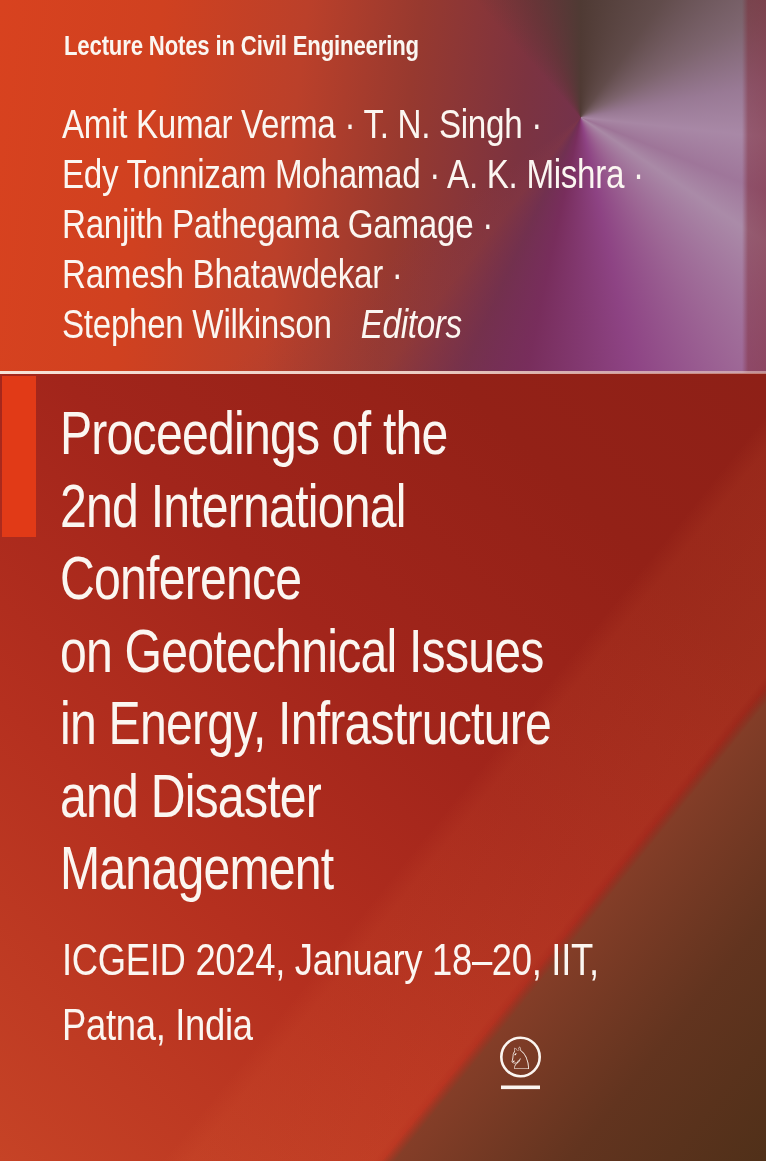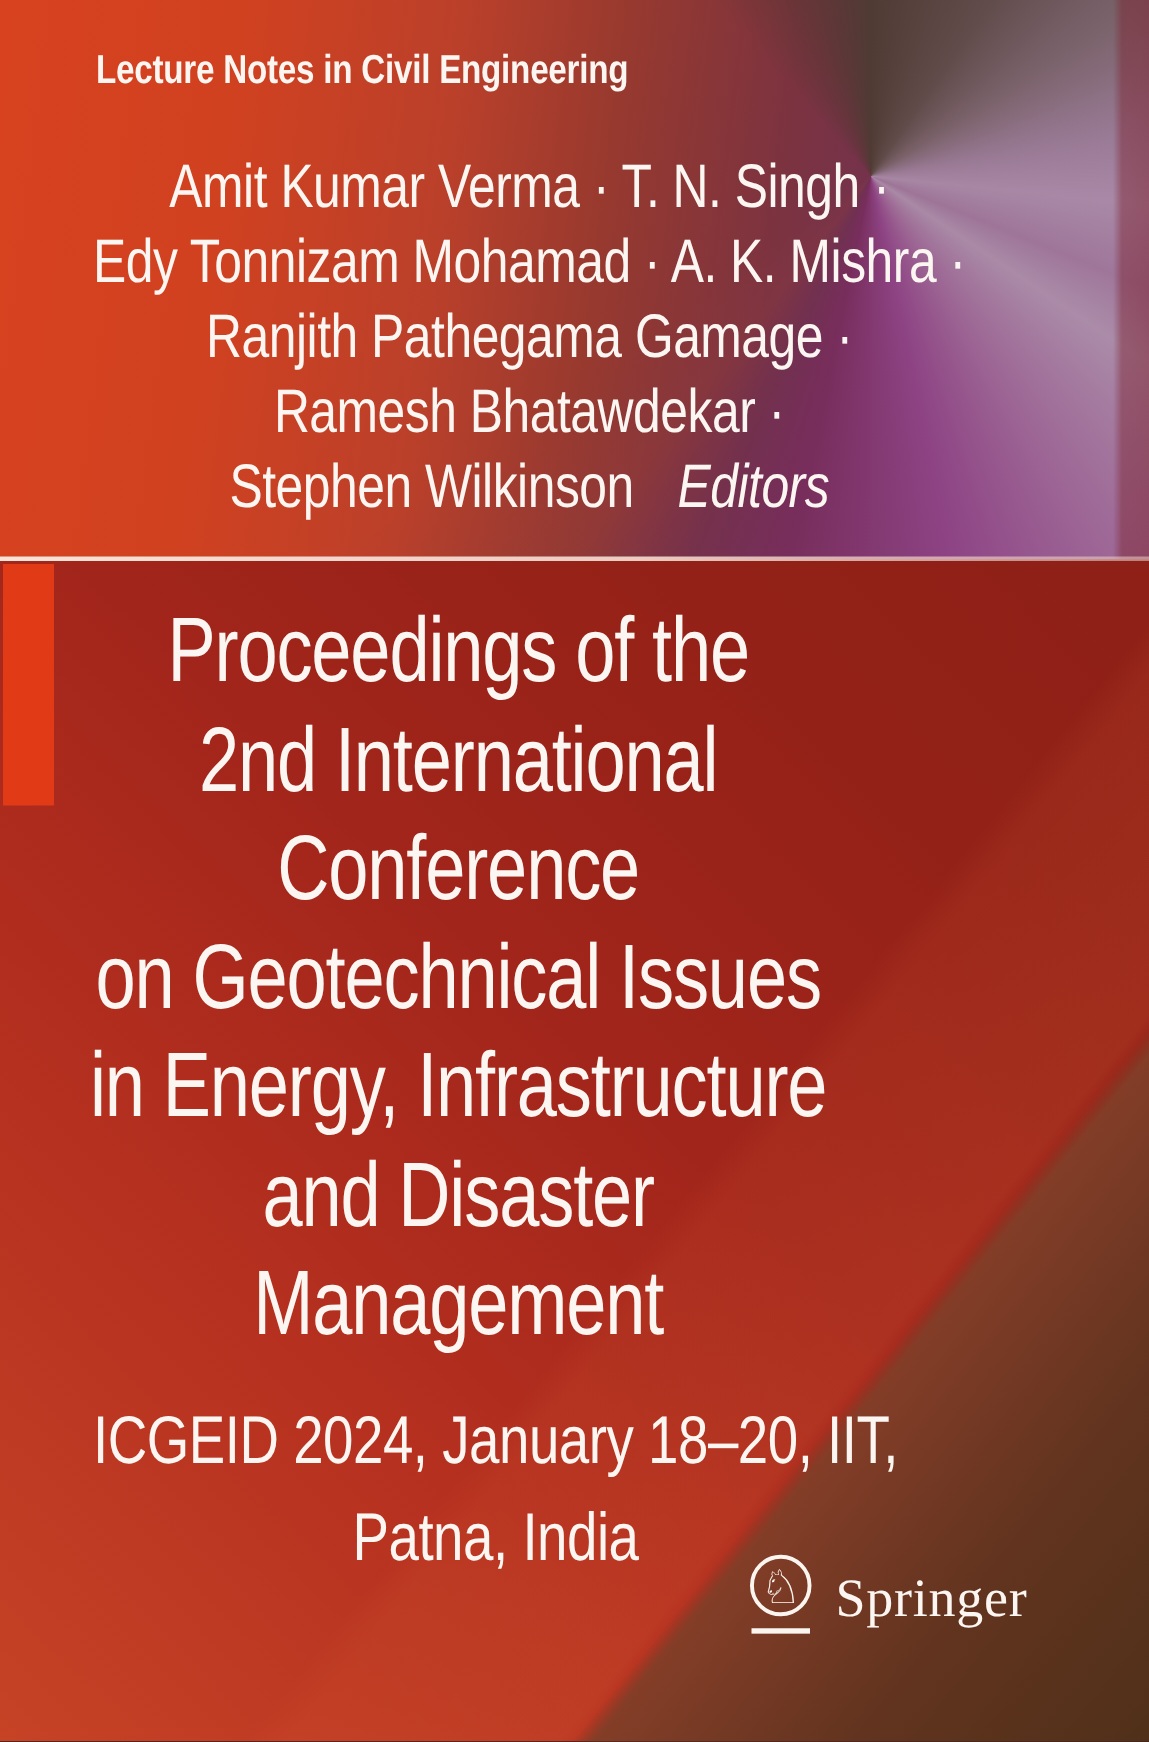--- a/index.html
+++ b/index.html
@@ -2,21 +2,20 @@
 <html><head>
 <meta charset="utf-8">
 <style>
   html,body{margin:0;padding:0;background:#222;}
   .cover{
     position:relative;
     width:766px;height:1161px;
     overflow:hidden;
     font-family:"Liberation Sans", sans-serif;
     color:#fbf6f1;
-    text-align:center;
     -webkit-font-smoothing:antialiased;
   }
   
   .bg-top{
     position:absolute;left:0;top:0;width:766px;height:373px;
     background:
       linear-gradient(to left, rgba(122,32,44,0.50) 0px, rgba(122,32,44,0.45) 18px, rgba(0,0,0,0) 24px),
       conic-gradient(from 0deg at 75.8% 31.5%,
         rgba(76,59,50,0.92) 0deg,
         rgba(96,78,74,0.92) 35deg,
@@ -141,16 +140,15 @@
     <div>ICGEID 2024, January 18–20, IIT,</div>
     <div>Patna, India</div>
   </div>
 
   <div class="publisher">
     <svg width="44" height="56" viewBox="0 0 44 56">
       <circle cx="21.5" cy="22" r="19.2" fill="none" stroke="#fbf5f0" stroke-width="2.6"></circle>
       <text x="21.5" y="33.5" text-anchor="middle" font-size="31" font-family="DejaVu Sans" fill="#fbf5f0">♘</text>
       <rect x="2" y="50.5" width="39" height="3.6" fill="#fbf5f0"></rect>
     </svg>
-    <span class="pubname">Springer</span>
   </div>
 
 </div>
 
 </body></html>

